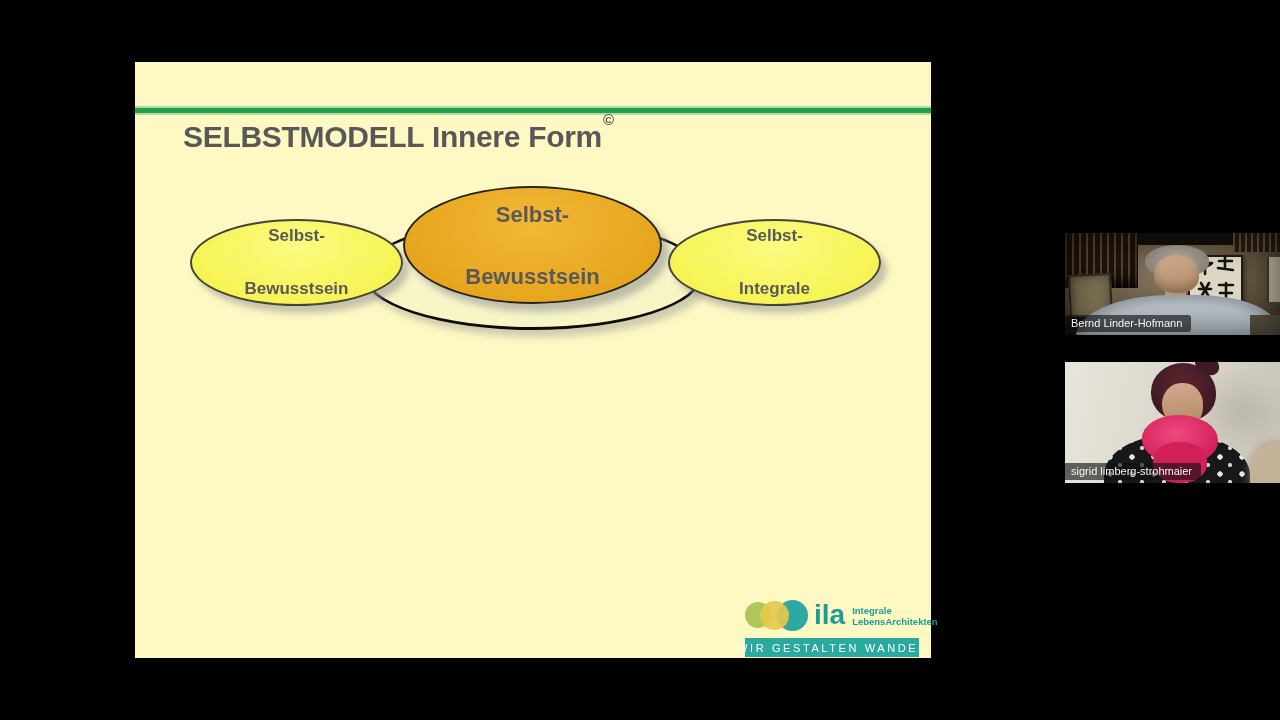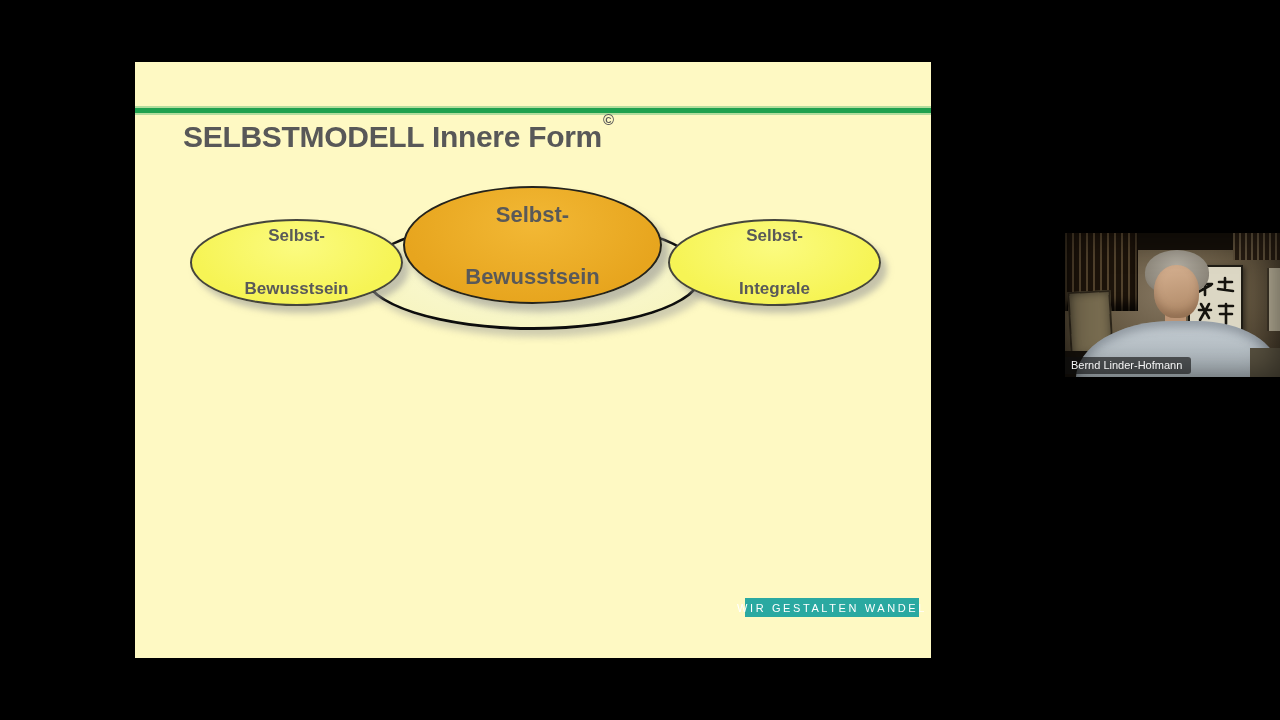--- a/index.html
+++ b/index.html
@@ -40,21 +40,21 @@
   .c2 { width:29px; height:29px; margin-left:-11px; opacity:.92; }
   .c3 { width:31px; height:31px; margin-left:-12px; }
   .logo-wordmark { font-size:28px; font-weight:bold; margin:0 7px 0 6px; line-height:.9; }
   .logo-tagline { font-size:9.5px; font-weight:bold; line-height:1.2; padding-top:2px; }
   .logo-banner { margin-top:3px; width:174px; height:19px; display:flex; align-items:center;
                  justify-content:center; color:#fff; font-size:11px; font-weight:normal;
                  letter-spacing:2.6px; white-space:nowrap; }
 
   
   .video { position:absolute; left:1065px; width:215px; overflow:hidden; background:#000; }
-  .video-1 { top:233px; height:144px; }
+  .video-1 { top:233px; height:102px; }
   .video-2 { top:362px; height:121px; }
   .layer { position:absolute; }
   .name-label { position:absolute; left:0; bottom:3px; padding:2px 9px 3px 6px;
                 background:rgba(15,15,15,.62); color:#f4f4f4; font-size:11px;
                 border-radius:0 3px 3px 0; white-space:nowrap; z-index:20; }
 
   
   .v1-bg { inset:0; background:radial-gradient(ellipse at 48% 42%, #857660 0%, #645741 48%, #352c1f 100%); }
   .v1-topband { left:0; top:0; width:100%; height:12%; background:#140f09; }
   .v1-shelf-left { left:0; top:0; width:34%; height:54%;
@@ -129,20 +129,32 @@
       <span>Selbst-</span>
       <span>Bewusstsein</span>
     </div>
 
     <div class="ellipse node-side node-right">
       <span>Selbst-</span>
       <span>Integrale</span>
     </div>
 
     <div class="logo-block">
+      <div class="logo-row">
+        <div class="logo-circles">
+          <div class="logo-circle c1" style="background: rgb(166, 194, 83);"></div>
+          <div class="logo-circle c2" style="background: rgb(229, 201, 78);"></div>
+          <div class="logo-circle c3" style="background: rgb(47, 168, 161);"></div>
+        </div>
+        <div class="logo-wordmark" style="color: rgb(26, 157, 150);">ila</div>
+        <div class="logo-tagline" style="color: rgb(26, 157, 150);">
+          <div>Integrale</div>
+          <div>LebensArchitekten</div>
+        </div>
+      </div>
       <div class="logo-banner" style="background: rgb(42, 169, 161);">WIR GESTALTEN WANDEL</div>
     </div>
   </section>
 
   <div class="video video-1">
     <div class="layer v1-bg"></div>
     <div class="layer v1-topband"></div>
     <div class="layer v1-shelf-left"></div>
     <div class="layer v1-board"></div>
     <div class="layer v1-dark-bl"></div>
@@ -160,14 +172,26 @@
     <div class="layer v1-frames-far"></div>
     <div class="layer v1-hair"></div>
     <div class="layer v1-neck"></div>
     <div class="layer v1-face"></div>
     <div class="layer v1-body"></div>
     <div class="layer v1-desk-right"></div>
     <div class="layer v1-vignette"></div>
     <span class="name-label">Bernd Linder-Hofmann</span>
   </div>
 
+  <div class="video video-2">
+    <div class="layer v2-bg"></div>
+    <div class="layer v2-wallshadow"></div>
+    <div class="layer v2-hair"></div>
+    <div class="layer v2-hair-flick"></div>
+    <div class="layer v2-face"></div>
+    <div class="layer v2-body"></div>
+    <div class="layer v2-scarf"></div>
+    <div class="layer v2-scarf2"></div>
+    <div class="layer v2-armrest"></div>
+    <span class="name-label">sigrid limberg-strohmaier</span>
+  </div>
 
 </div>
 
 </body></html>

